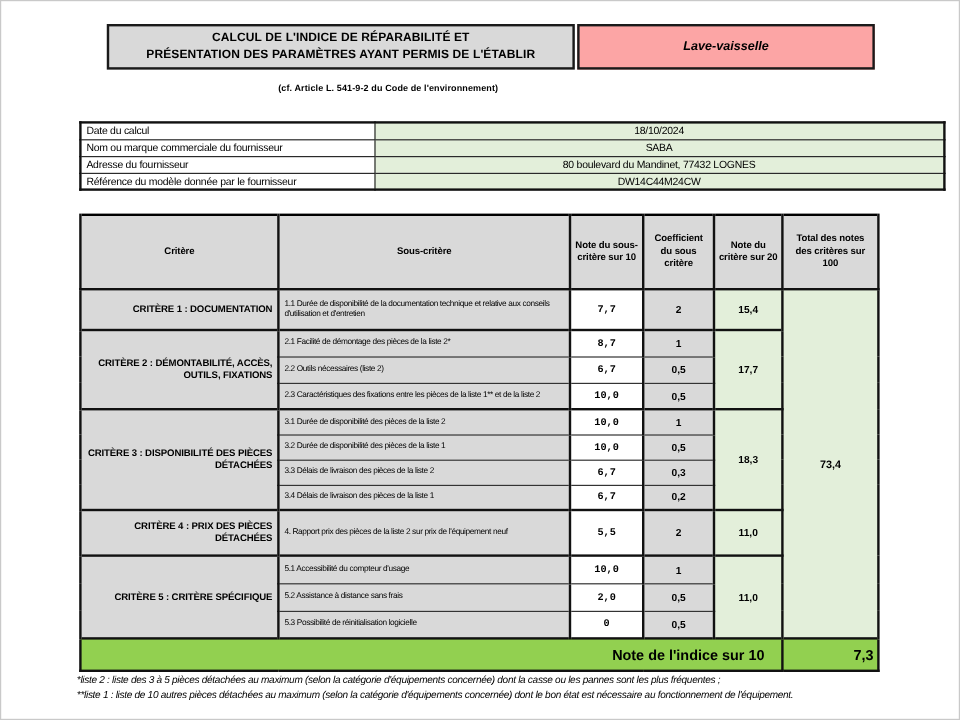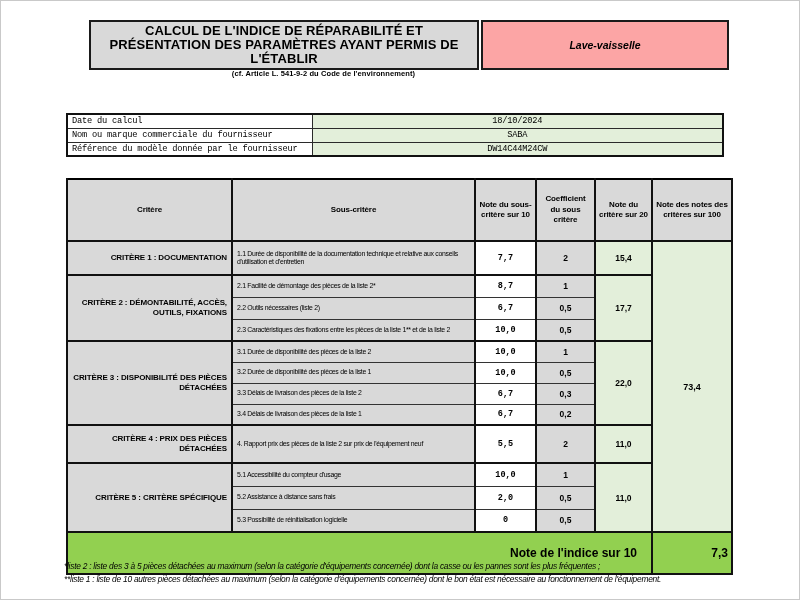--- a/index.html
+++ b/index.html
@@ -12,38 +12,38 @@
   html,body{margin:0;padding:0;background:#fff;}
   .page{
     position:relative;width:800px;height:600px;background:#fff;
     border:1px solid #c9c9c9;overflow:hidden;
     font-family:"Liberation Sans", sans-serif;color:#000;
   }
   
   .title-row{position:absolute;left:88px;top:19px;display:flex;align-items:stretch;}
   .title-box{
     width:390px;min-height:38px;background:var(--header-gray);
-    border:2px solid #1a1a1a;display:flex;flex-direction:column;justify-content:flex-end;
-    text-align:center;font-weight:bold;font-size:13px;line-height:14px;letter-spacing:0.1px;
+    border:2px solid #1a1a1a;display:flex;flex-direction:column;justify-content:center;
+    text-align:center;font-weight:bold;font-size:10px;line-height:14px;letter-spacing:0.1px;
     padding:2px 6px;
   }
   .product-box{
     width:248px;min-height:38px;background:#fca5a5;border:2px solid #1a1a1a;margin-left:2px;
     display:flex;align-items:center;justify-content:center;
     font-style:italic;font-weight:bold;font-size:10.5px;
   }
   
   .subtitle{
     position:absolute;left:65px;top:67px;width:515px;text-align:center;
     font-weight:bold;font-size:7.5px;line-height:12px;letter-spacing:0.1px;
   }
   
   .info-table{
-    position:absolute;left:65px;top:112px;width:658px;
-    border-collapse:collapse;table-layout:fixed;font-family:Liberation Mono, monospace;
+    position:absolute;left:65px;top:100px;width:722px;
+    border-collapse:collapse;table-layout:fixed;
   }
   .info-table td{
     border:1px solid #2a2a2a;height:14px;font-size:8.7px;letter-spacing:-0.2px;
     padding:0 4px;
   }
   .info-table{border:2px solid #111;}
   .info-table td.lbl{background:#fff;text-align:left;width:245px;}
   .info-table td.val{background:var(--light-green);text-align:center;}
   
   .score-table{
@@ -70,21 +70,21 @@
   }
   td.score{background:#fff;font-weight:bold;font-size:8.5px;text-align:center;font-family:Liberation Mono, monospace;}
   td.coef{background:var(--header-gray);font-weight:bold;font-size:8.5px;text-align:center;}
   td.note20{background:var(--light-green);font-weight:bold;font-size:8.5px;text-align:center;}
   td.total{background:var(--light-green);font-weight:bold;font-size:9px;text-align:center;margin-left:16px;}
   tr.r-tall{height:34px;}
   tr.r-med{height:22px;}
   tr.r-med3{height:21px;}
   tr.r-med5{height:23px;}
   .score-table tfoot td{
-    background:var(--bright-green);border:2px solid #111;height:42px;
+    background:var(--bright-green);border:2px solid #111;height:27px;
     font-weight:bold;font-size:12px;
   }
   td.final-label{text-align:right;padding-right:14px;}
   td.final-score{text-align:right;font-size:11.5px;}
   
   .footnotes{
     position:absolute;left:63px;top:559px;width:676px;
     font-style:italic;font-size:8.4px;line-height:13px;letter-spacing:-0.25px;
   }
 </style>
@@ -107,20 +107,24 @@
 
   <table class="info-table">
     <tbody>
       <tr>
         <td class="lbl">Date du calcul</td>
         <td class="val">18/10/2024</td>
       </tr>
       <tr>
         <td class="lbl">Nom ou marque commerciale du fournisseur</td>
         <td class="val">SABA</td>
+      </tr>
+      <tr>
+        <td class="lbl">Adresse du fournisseur</td>
+        <td class="val">80 boulevard du Mandinet, 77432 LOGNES</td>
       </tr>
       <tr>
         <td class="lbl">Référence du modèle donnée par le fournisseur</td>
         <td class="val">DW14C44M24CW</td>
       </tr>
     </tbody>
   </table>
 
   <table class="score-table">
     <colgroup>
@@ -131,21 +135,21 @@
         <col style="width:57px">
         <col style="width:80px">
     </colgroup>
     <thead>
       <tr>
         <th>Critère</th>
         <th>Sous-critère</th>
         <th>Note du sous-critère sur 10</th>
         <th>Coefficient du sous critère</th>
         <th>Note du critère sur 20</th>
-        <th>Note des notes des critères sur 100</th>
+        <th>Total des notes des critères sur 100</th>
       </tr>
     </thead>
     <tbody>
 
       <tr class="g-start r-tall">
         <td class="crit">CRITÈRE 1 : DOCUMENTATION</td>
         <td class="sub">1.1 Durée de disponibilité de la documentation technique et relative aux conseils d'utilisation et d'entretien</td>
         <td class="score">7,7</td>
         <td class="coef">2</td>
         <td class="note20">15,4</td>
@@ -168,21 +172,21 @@
         <td class="sub">2.3 Caractéristiques des fixations entre les pièces de la liste 1** et de la liste 2</td>
         <td class="score">10,0</td>
         <td class="coef">0,5</td>
       </tr>
 
       <tr class="g-start r-med3">
         <td class="crit" rowspan="4">CRITÈRE 3 : DISPONIBILITÉ DES PIÈCES DÉTACHÉES</td>
         <td class="sub">3.1 Durée de disponibilité des pièces de la liste 2</td>
         <td class="score">10,0</td>
         <td class="coef">1</td>
-        <td class="note20" rowspan="4">22,0</td>
+        <td class="note20" rowspan="4">18,3</td>
       </tr>
       <tr class="r-med3">
         <td class="sub">3.2 Durée de disponibilité des pièces de la liste 1</td>
         <td class="score">10,0</td>
         <td class="coef">0,5</td>
       </tr>
       <tr class="r-med3">
         <td class="sub">3.3 Délais de livraison des pièces de la liste 2</td>
         <td class="score">6,7</td>
         <td class="coef">0,3</td>

